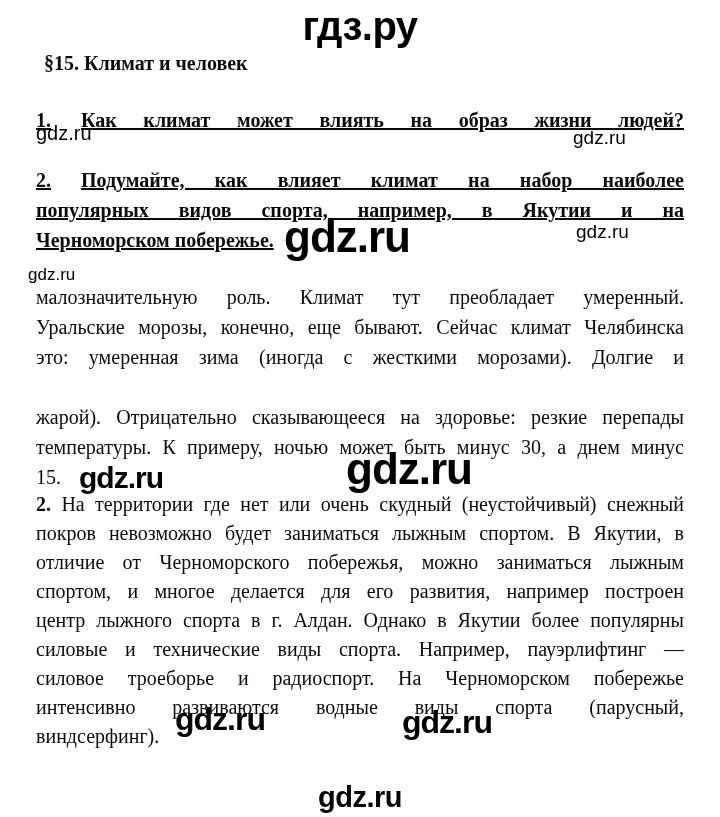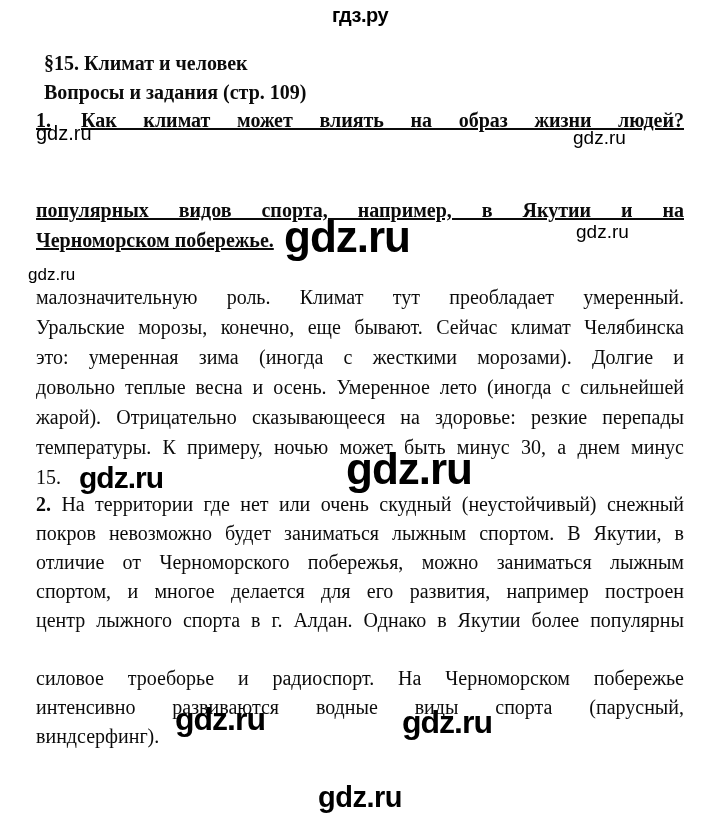--- a/index.html
+++ b/index.html
@@ -14,21 +14,21 @@
   }
   .site-logo {
     position: absolute;
     left: 0;
     width: 720px;
     text-align: center;
     font-family: "Liberation Sans", sans-serif;
     font-weight: bold;
     color: #000;
   }
-  .header-logo { top: 4px;  font-size: 20px; letter-spacing: -0.5px; }
+  .header-logo { top: 4px;  font-size: 40px; letter-spacing: -0.5px; }
   .footer-logo { top: 781px; font-size: 29px; letter-spacing: -0.5px; }
   .title {
     position: absolute;
     left: 44px;
     font-size: 20px;
     font-weight: bold;
     white-space: nowrap;
   }
   .line {
     position: absolute;
@@ -66,40 +66,40 @@
   .wm9 { left: 402px; top: 704px; font-size: 32px; }
 </style>
 </head>
 <body>
 
 <div class="page">
 
   <div class="site-logo header-logo">гдз.ру</div>
 
   <div class="title" style="top:52px">§15. Климат и человек</div>
-  <div class="title" style="top:81px">Вопросы и задания (стр. 109)</div>
 
   <div class="line q" style="top:109px"><span class="qnum">1.</span><span>Как климат может влиять на образ жизни людей?</span></div>
 
+  <div class="line q" style="top:169px"><span class="qnum">2.</span><span>Подумайте, как влияет климат на набор наиболее</span></div>
   <div class="line q" style="top:199px">популярных видов спорта, например, в Якутии и на</div>
   <div class="line q last" style="top:229px">Черноморском побережье.</div>
 
   <div class="line" style="top:286px">малозначительную роль. Климат тут преобладает умеренный.</div>
   <div class="line" style="top:316px">Уральские морозы, конечно, еще бывают. Сейчас климат Челябинска</div>
   <div class="line" style="top:346px">это: умеренная зима (иногда с жесткими морозами). Долгие и</div>
-  <div class="line" style="top:376px">довольно теплые весна и осень. Умеренное лето (иногда с сильнейшей</div>
   <div class="line" style="top:406px">жарой). Отрицательно сказывающееся на здоровье: резкие перепады</div>
   <div class="line" style="top:436px">температуры. К примеру, ночью может быть минус 30, а днем минус</div>
   <div class="line last" style="top:466px">15.</div>
 
   <div class="line" style="top:493px"><span class="anum">2.</span> <span>На территории где нет или очень скудный (неустойчивый) снежный</span></div>
   <div class="line" style="top:551px">отличие от Черноморского побережья, можно заниматься лыжным</div>
   <div class="line" style="top:522px">покров невозможно будет заниматься лыжным спортом. В Якутии, в</div>
   <div class="line" style="top:580px">спортом, и многое делается для его развития, например построен</div>
   <div class="line" style="top:609px">центр лыжного спорта в г. Алдан. Однако в Якутии более популярны</div>
+  <div class="line" style="top:638px">силовые и технические виды спорта. Например, пауэрлифтинг —</div>
   <div class="line" style="top:667px">силовое троеборье и радиоспорт. На Черноморском побережье</div>
   <div class="line" style="top:696px">интенсивно развиваются водные виды спорта (парусный,</div>
   <div class="line last" style="top:725px">виндсерфинг).</div>
 
   <span class="wm wm-regular wm1">gdz.ru</span>
   <span class="wm wm-regular wm2">gdz.ru</span>
   <span class="wm wm-bold wm3">gdz.ru</span>
   <span class="wm wm-regular wm4">gdz.ru</span>
   <span class="wm wm-regular wm5">gdz.ru</span>
   <span class="wm wm-bold wm6">gdz.ru</span>

